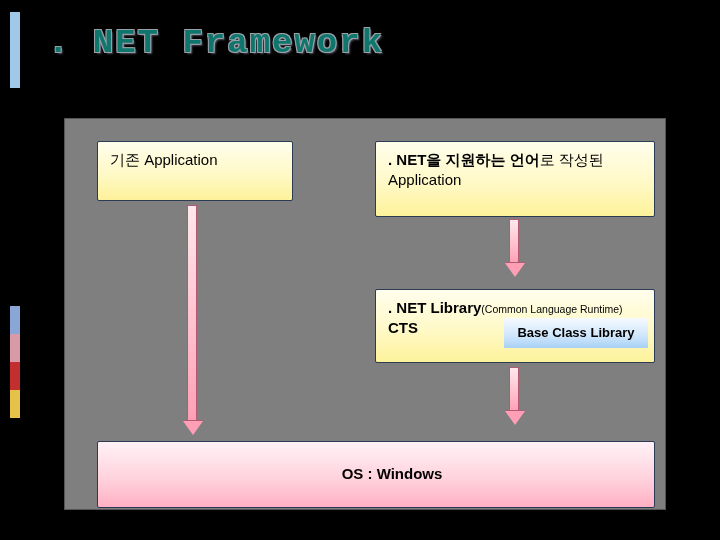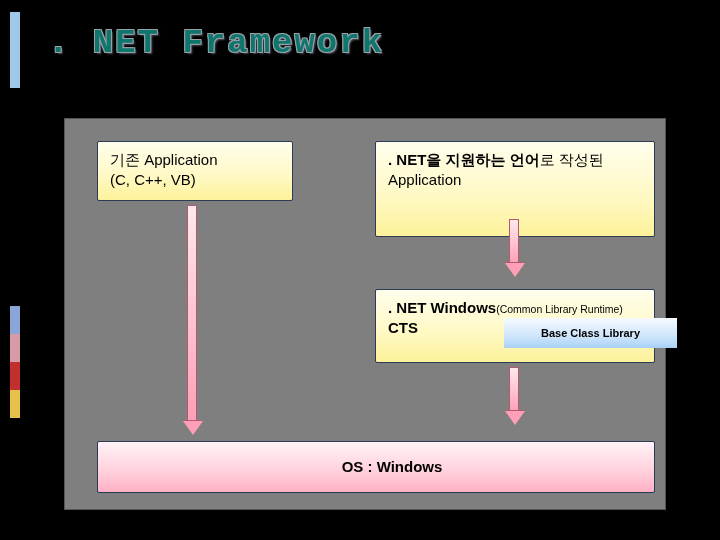--- a/index.html
+++ b/index.html
@@ -65,35 +65,35 @@
     background: linear-gradient(#fffeec, #fff9c7 55%, #fdf29a);
   }
   .blue-box {
     background: linear-gradient(#f6faff, #cfe6fb 60%, #a8d1f6);
   }
   .pink-box {
     background: linear-gradient(#fff2f6, #ffd3de 55%, #ffb0c3);
   }
 
   #box-legacy { left: 32px;  top: 22px;  width: 196px; height: 60px; }
-  #box-dotnet { left: 310px; top: 22px;  width: 280px; height: 96px; }
+  #box-dotnet { left: 310px; top: 22px;  width: 280px; height: 76px; }
   #box-runtime{ left: 310px; top: 170px; width: 280px; height: 74px; }
-  #box-os    { left: 32px;  top: 322px; width: 558px; height: 52px;
+  #box-os    { left: 32px;  top: 322px; width: 558px; height: 67px;
                display: flex; align-items: center; justify-content: center; padding-left: 44px; }
 
   .inner-box {
     position: absolute;
     left: 128px;
     top: 28px;
-    width: 173px;
+    width: 144px;
     height: 30px;
     display: flex;
     align-items: center;
     justify-content: center;
-    font-size: 11px;
+    font-size: 13px;
     font-weight: bold;
   }
 
   .runtime-sub { font-size: 10.5px; font-weight: normal; }
 
   .arrow {
     position: absolute;
     width: 18px;
   }
   .arrow .shaft {
@@ -133,33 +133,32 @@
     <div class="seg" style="top: 362px; height: 28px; background: rgb(194, 47, 47);"></div>
     <div class="seg" style="top: 390px; height: 28px; background: rgb(230, 194, 74);"></div>
   </div>
 
 <div class="title">. NET Framework</div>
 
 <div class="canvas">
 
   <div id="box-legacy" class="box yellow-box">
     <div>기존 Application</div>
-    <div>(C, C++, VB)</div>
   </div>
 
   <div id="box-dotnet" class="box yellow-box">
     <div>
       <span class="bold">. NET을 지원하는 언어</span><span>로 작성된</span>
     </div>
     <div>Application</div>
   </div>
 
   <div id="box-runtime" class="box yellow-box" style="position:absolute;">
     <div>
-      <span class="bold">. NET Windows</span><span class="runtime-sub">(Common Library Runtime)</span>
+      <span class="bold">. NET Library</span><span class="runtime-sub">(Common Language Runtime)</span>
     </div>
     <div class="bold">CTS</div>
     <div class="inner-box blue-box">Base Class Library</div>
   </div>
 
   <div id="box-os" class="box pink-box bold">OS : Windows</div>
 
   <div id="arrow-legacy" class="arrow">
     <div class="shaft"></div>
       <div class="head"></div>

